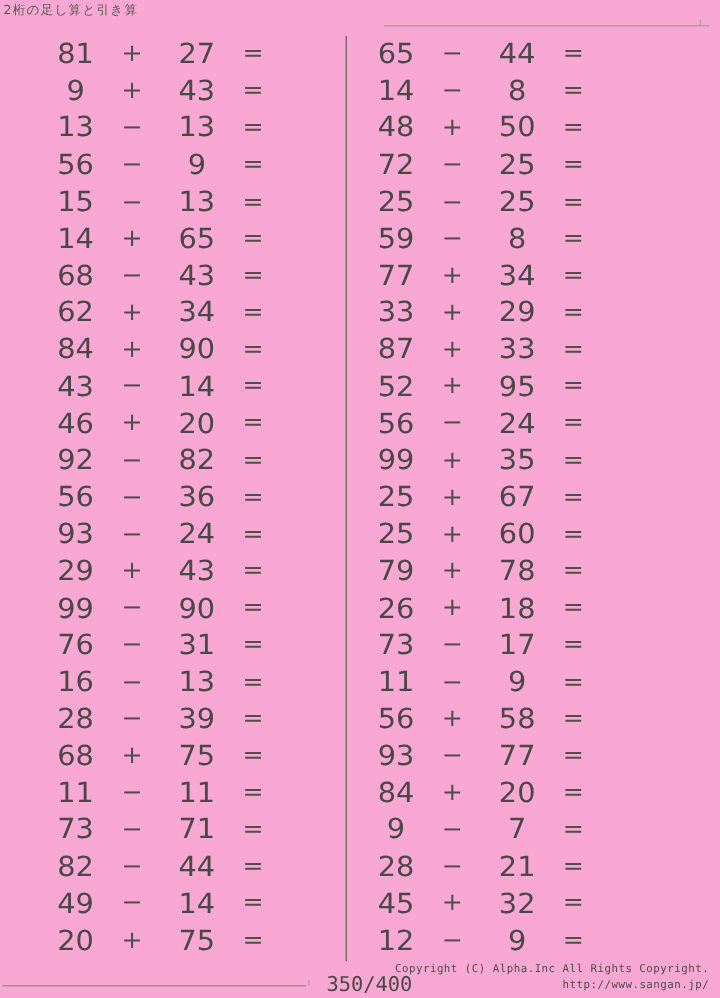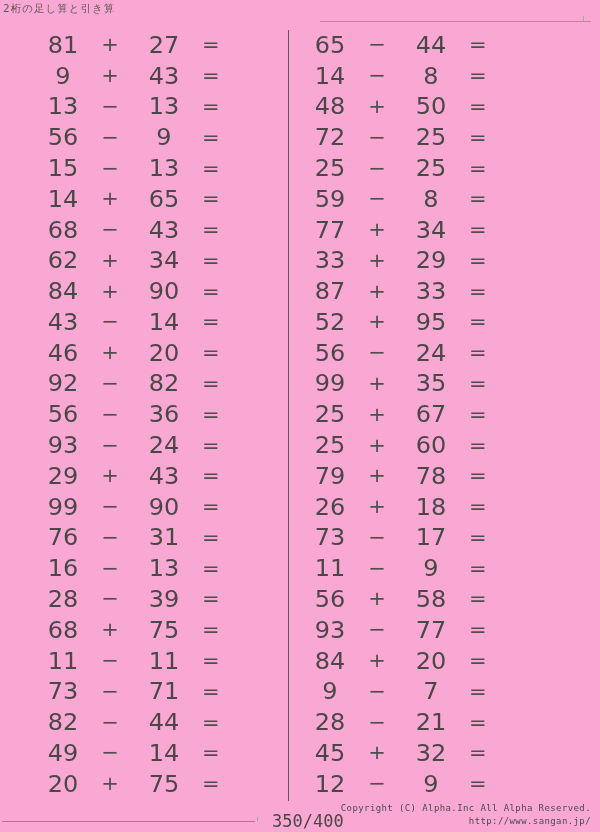--- a/index.html
+++ b/index.html
@@ -426,16 +426,16 @@
         <span class="ans"></span>
       </div>
     </div>
 
   <div class="bottom-rule"></div>
   <div class="bottom-rule-tick"></div>
 
   <div class="page-number">350/400</div>
 
   <div class="copyright">
-    <div>Copyright (C) Alpha.Inc All Alpha Reserved.</div>
+    <div>Copyright (C) Alpha.Inc All Rights Copyright.</div>
     <div>http://www.sangan.jp/</div>
   </div>
 </div>
 
 </body></html>

